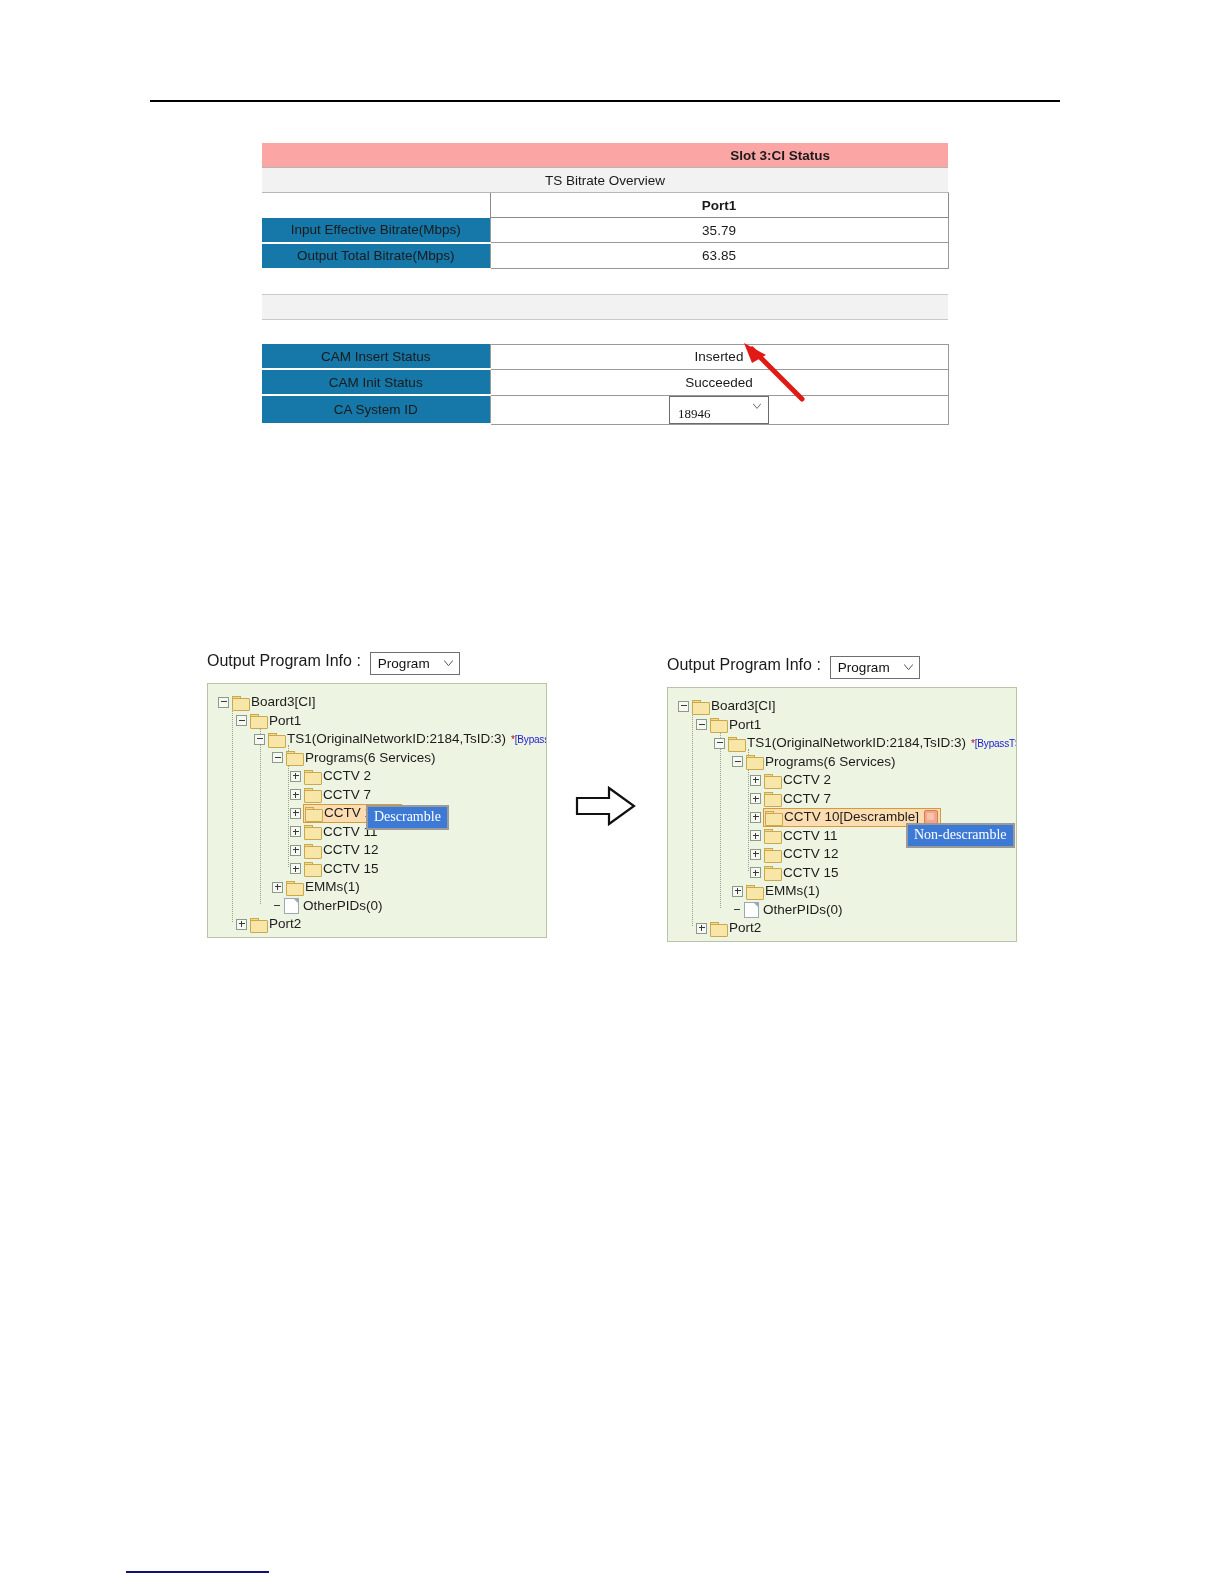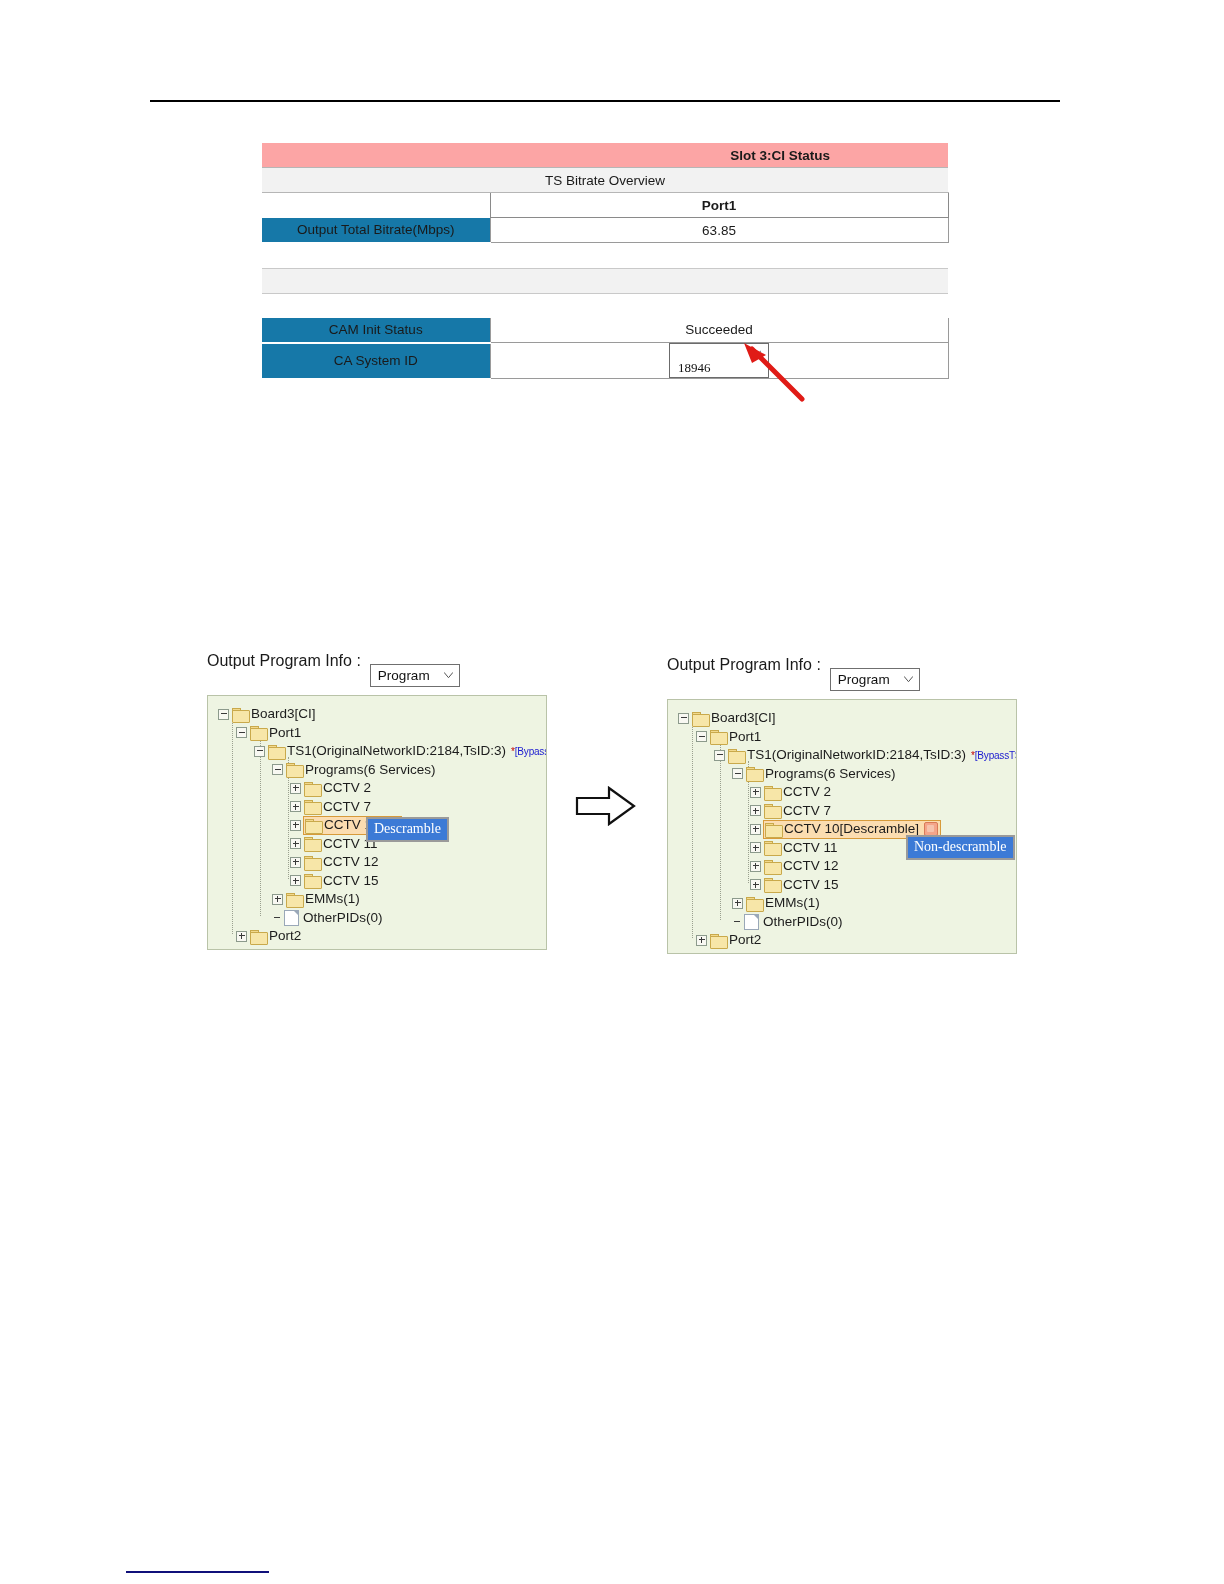--- a/index.html
+++ b/index.html
@@ -107,21 +107,21 @@
   }
   .spacer-gap td { height: 8px; background: #ffffff; border: 0; }
 
   
   .ca-select {
     display: inline-block;
     border: 1px solid #6b6b6b;
     background: #ffffff;
     font-size: 13px;
     font-family: "Liberation Serif", serif;
-    padding: 15px 4px 1px 8px;
+    padding: 8px 4px 1px 8px;
     width: 86px;
     text-align: left;
     position: relative;
     height: 17px;
     line-height: 17px;
     color: #111;
   }
   .ca-select .chev {
     position: absolute;
     right: 7px;
@@ -156,21 +156,20 @@
   .prog-select {
     border: 1px solid #6f6f6f;
     background: #ffffff;
     font-size: 13.5px;
     padding: 2px 5px 2px 7px;
     width: 76px;
     height: 17px;
     line-height: 17px;
     position: relative;
     color: #111;
-    margin-top: 12px;
   }
   .prog-select .chev {
     position: absolute;
     right: 6px;
     top: 6px;
     width: 9px;
     height: 8px;
   }
   .tree-box {
     background: #eef4e2;
@@ -329,36 +328,44 @@
       </tr>
       <tr>
         <td class="sect-sub" colspan="2">TS Bitrate Overview</td>
       </tr>
       <tr>
         <td class="col-blank"></td>
         <td class="port-head">Port1</td>
       </tr>
 
       <tr>
+        <td class="lbl">Input Effective Bitrate(Mbps)</td>
+        <td class="val first">35.79</td>
+      </tr>
+      <tr>
         <td class="lbl">Output Total Bitrate(Mbps)</td>
         <td class="val">63.85</td>
       </tr>
 
       <tr class="spacer-gap">
           <td></td>
           <td></td>
         </tr>
       <tr class="spacer-row">
           <td colspan="2"></td>
         </tr>
       <tr class="spacer-gap">
           <td></td>
           <td></td>
         </tr>
 
+      <tr>
+        <td class="lbl">CAM Insert Status</td>
+        <td class="val first">Inserted</td>
+      </tr>
       <tr>
         <td class="lbl">CAM Init Status</td>
         <td class="val">Succeeded</td>
       </tr>
       <tr>
         <td class="lbl">CA System ID</td>
         <td class="val">
           <span class="ca-select">
             <span>18946</span>
             <svg class="chev" viewBox="0 0 10 8">

